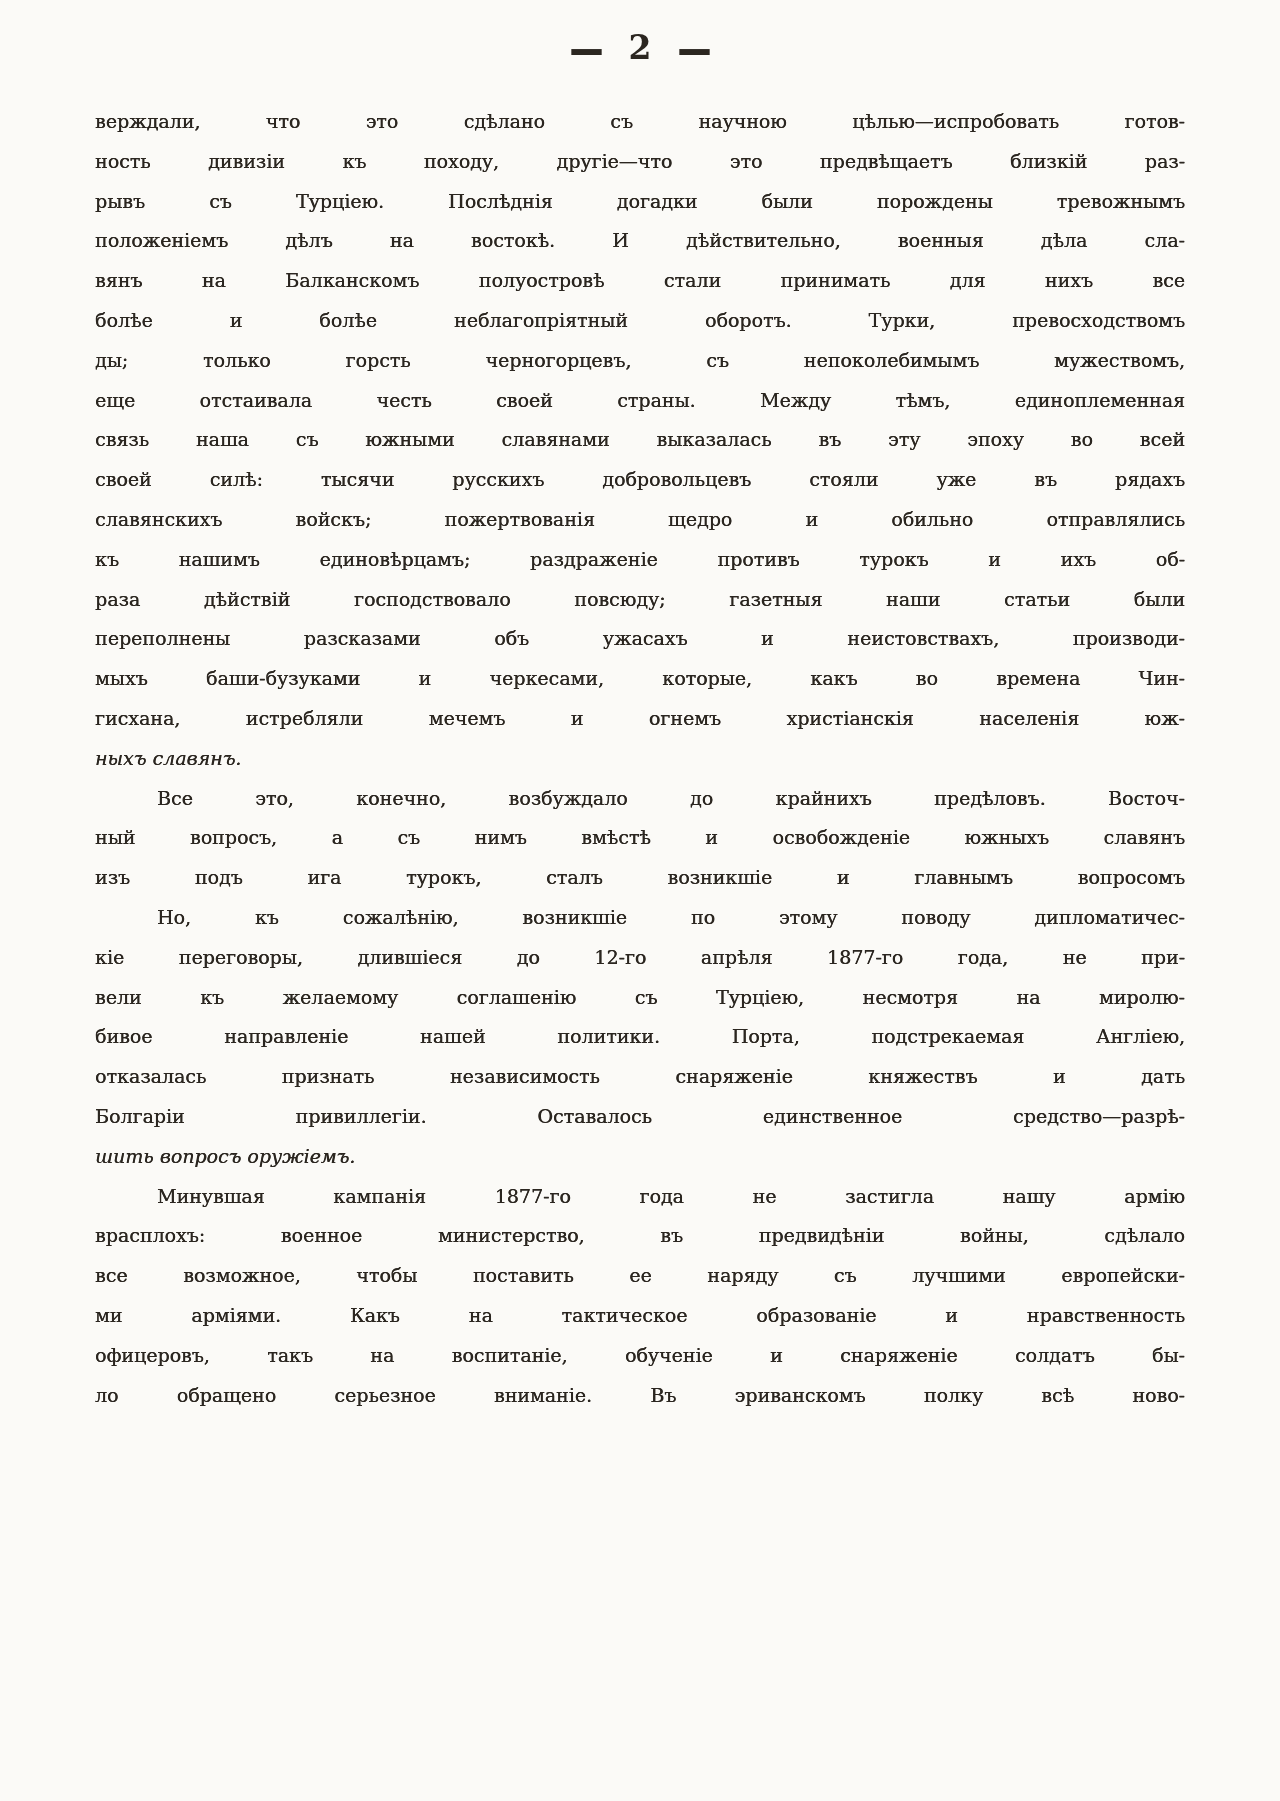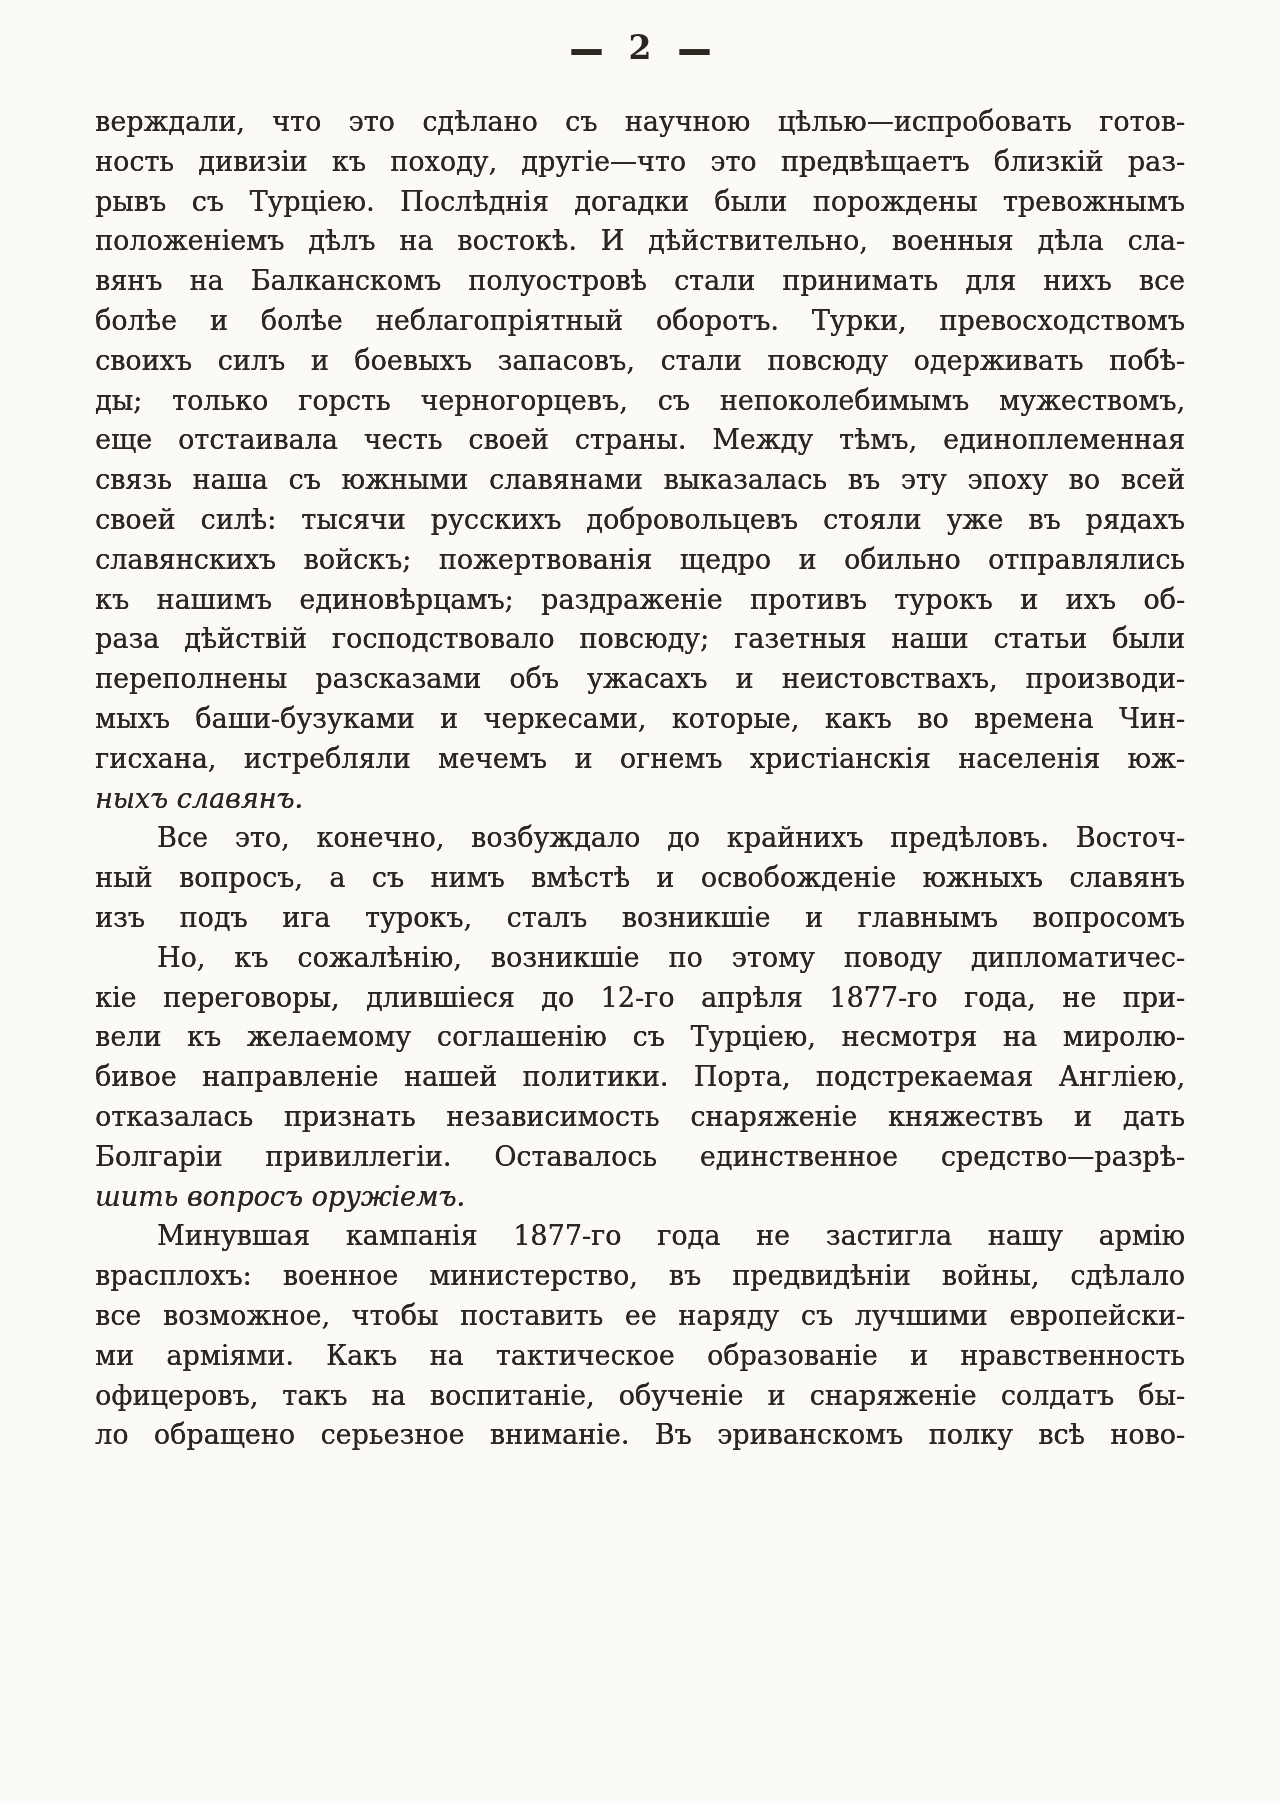--- a/index.html
+++ b/index.html
@@ -34,21 +34,21 @@
     transform: scaleY(1.5);
     letter-spacing: -1px;
   }
   .page-number {
     font-size: 33px;
     font-weight: bold;
     line-height: 1;
   }
   .text-block {
     margin: 34px 95px 0 95px;
-    font-size: 27px;
+    font-size: 19px;
     line-height: 39.8px;
     text-shadow: 0.3px 0 0 currentColor; 
   }
   .line {
     text-align: justify;
     text-align-last: justify;
   }
   .line.para-end {
     text-align-last: left;
     font-style: italic;
@@ -67,21 +67,20 @@
     <span class="dash">—</span>
   </div>
 
   <div class="text-block">
       <div class="line">верждали, что это сдѣлано съ научною цѣлью—испробовать готов-</div>
       <div class="line">ность дивизіи къ походу, другіе—что это предвѣщаетъ близкій раз-</div>
       <div class="line">рывъ съ Турціею. Послѣднія догадки были порождены тревожнымъ</div>
       <div class="line">положеніемъ дѣлъ на востокѣ. И дѣйствительно, военныя дѣла сла-</div>
       <div class="line">вянъ на Балканскомъ полуостровѣ стали принимать для нихъ все</div>
       <div class="line">болѣе и болѣе неблагопріятный оборотъ. Турки, превосходствомъ</div>
-      <div class="line">своихъ силъ и боевыхъ запасовъ, стали повсюду одерживать побѣ-</div>
       <div class="line">ды; только горсть черногорцевъ, съ непоколебимымъ мужествомъ,</div>
       <div class="line">еще отстаивала честь своей страны. Между тѣмъ, единоплеменная</div>
       <div class="line">связь наша съ южными славянами выказалась въ эту эпоху во всей</div>
       <div class="line">своей силѣ: тысячи русскихъ добровольцевъ стояли уже въ рядахъ</div>
       <div class="line">славянскихъ войскъ; пожертвованія щедро и обильно отправлялись</div>
       <div class="line">къ нашимъ единовѣрцамъ; раздраженіе противъ турокъ и ихъ об-</div>
       <div class="line">раза дѣйствій господствовало повсюду; газетныя наши статьи были</div>
       <div class="line">переполнены разсказами объ ужасахъ и неистовствахъ, производи-</div>
       <div class="line">мыхъ баши-бузуками и черкесами, которые, какъ во времена Чин-</div>
       <div class="line">гисхана, истребляли мечемъ и огнемъ христіанскія населенія юж-</div>

